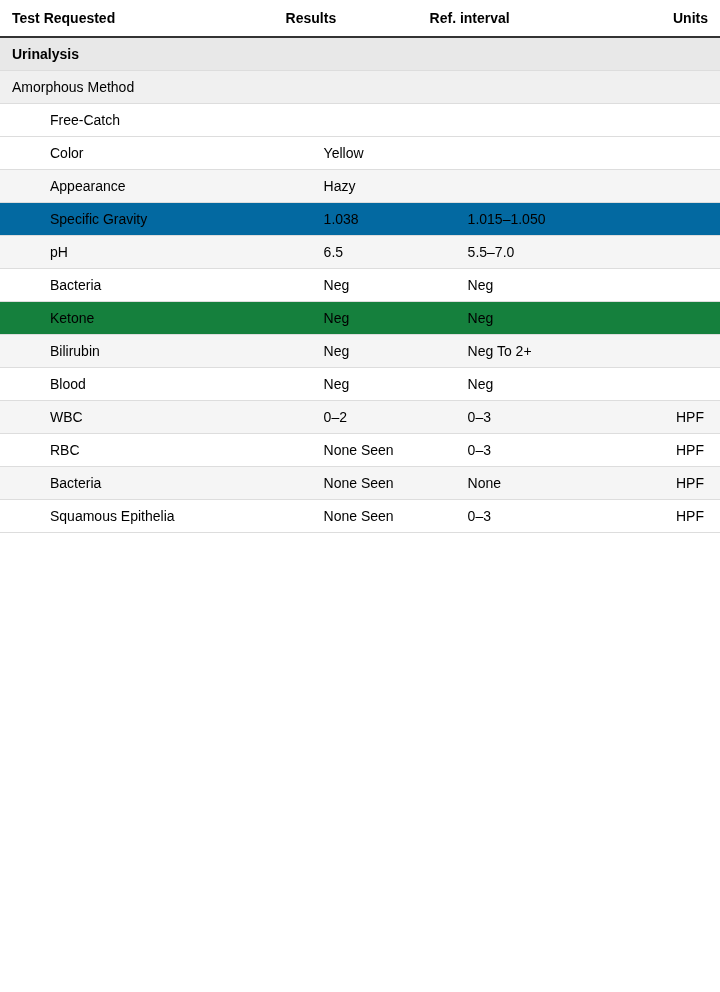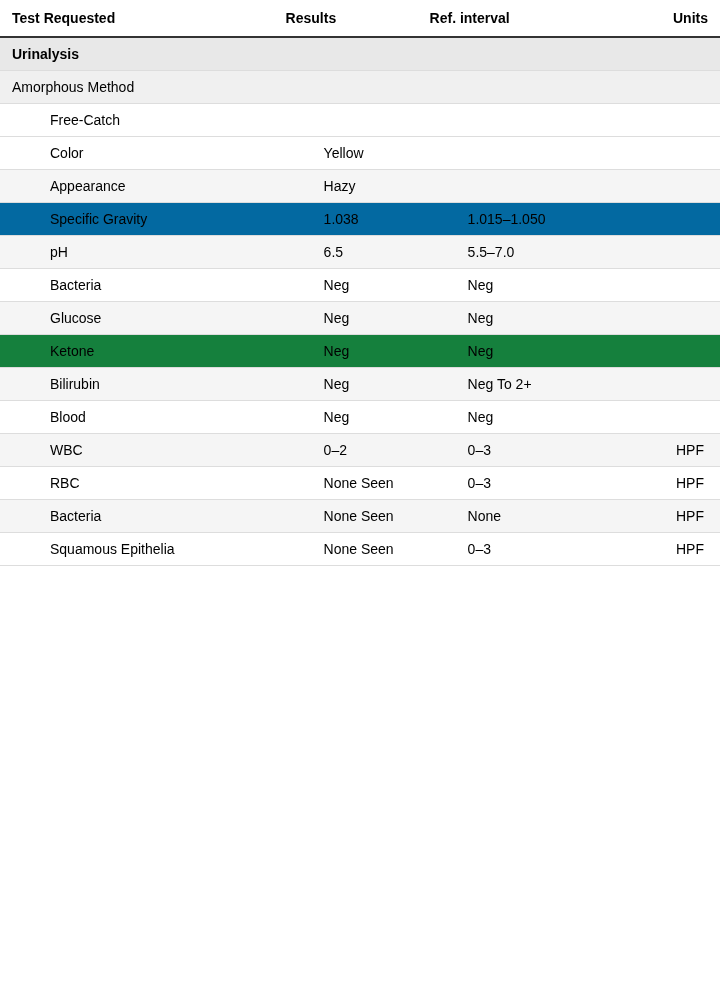--- a/index.html
+++ b/index.html
@@ -146,26 +146,20 @@
       <td class="col-result">6.5</td>
       <td class="col-ref">5.5–7.0</td>
       <td class="col-units"></td>
     </tr>
         <tr class="row-data" style="background: rgb(255, 255, 255);">
       <td>Bacteria</td>
       <td class="col-result">Neg</td>
       <td class="col-ref">Neg</td>
       <td class="col-units"></td>
     </tr>
-        <tr class="row-data" style="background: rgb(245, 245, 245);">
-      <td>Glucose</td>
-      <td class="col-result">Neg</td>
-      <td class="col-ref">Neg</td>
-      <td class="col-units"></td>
-    </tr>
         <tr class="row-data" style="background: #15803d; border-radius: 11px;">
       <td>Ketone</td>
       <td class="col-result">Neg</td>
       <td class="col-ref">Neg</td>
       <td class="col-units"></td>
     </tr>
         <tr class="row-data" style="background: rgb(245, 245, 245);">
       <td>Bilirubin</td>
       <td class="col-result">Neg</td>
       <td class="col-ref">Neg To 2+</td>

